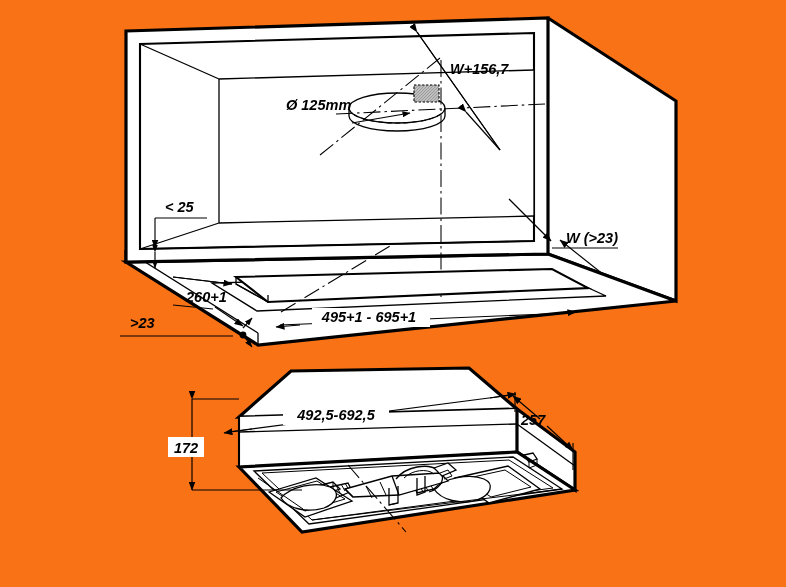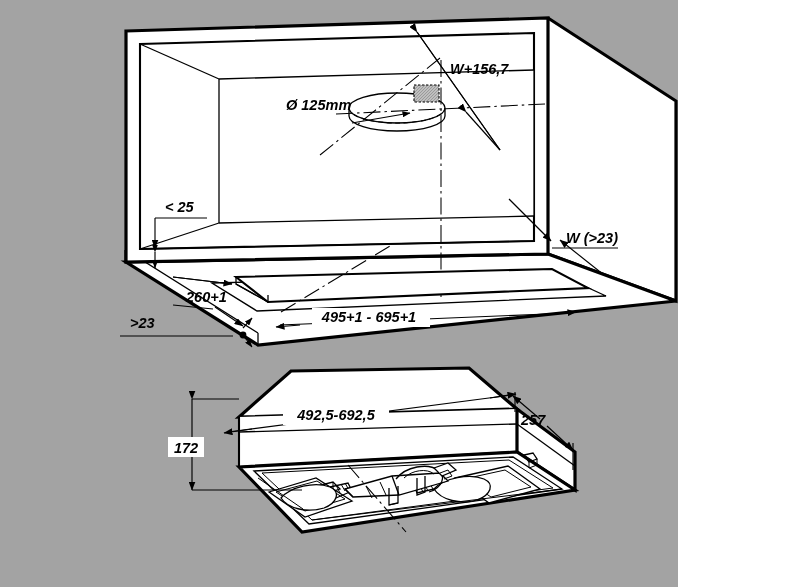--- a/index.html
+++ b/index.html
@@ -2,23 +2,23 @@
 <html><head>
 <meta charset="utf-8">
 <style>
   html, body {
     margin: 0;
     padding: 0;
     background: #ffffff;
   }
   #page {
     position: relative;
-    width: 678px;
+    width: 786px;
     height: 587px;
-    background: #a3a3a3;
+    background: #f97316;
     font-family: "Liberation Sans", sans-serif;
     overflow: hidden;
   }
   svg { display: block; }
   .ln        { fill: none; stroke: #000; stroke-width: 1.3; stroke-linejoin: miter; stroke-linecap: butt; }
   .ln-thick  { fill: none; stroke: #000; stroke-width: 3.2; stroke-linejoin: miter; stroke-linecap: butt; }
   .ln-med    { fill: none; stroke: #000; stroke-width: 2.1; stroke-linejoin: miter; }
   .ln-thin   { fill: none; stroke: #000; stroke-width: 1.0; }
   .dim       { fill: none; stroke: #000; stroke-width: 1.15; }
   .center    { fill: none; stroke: #000; stroke-width: 1.05;

